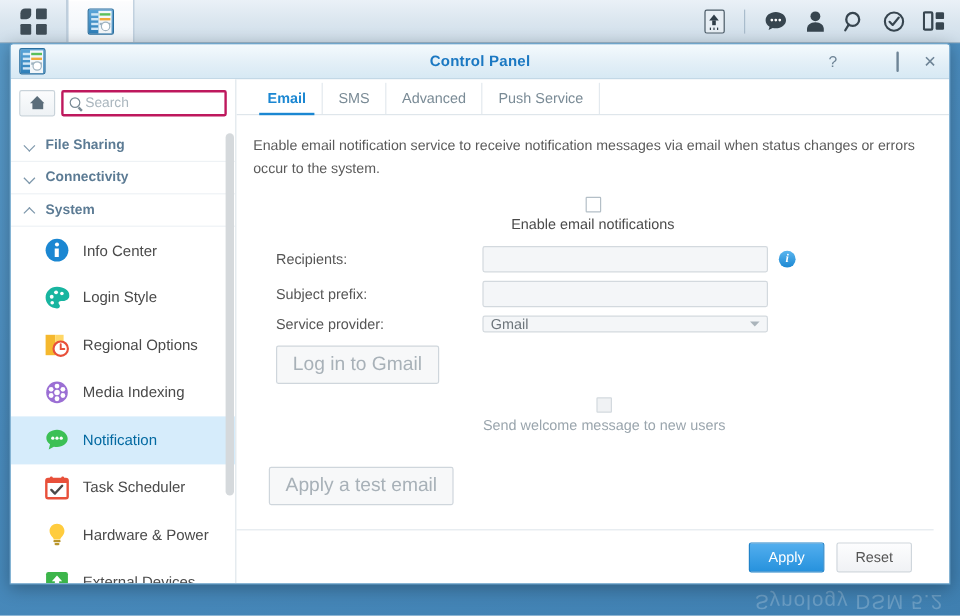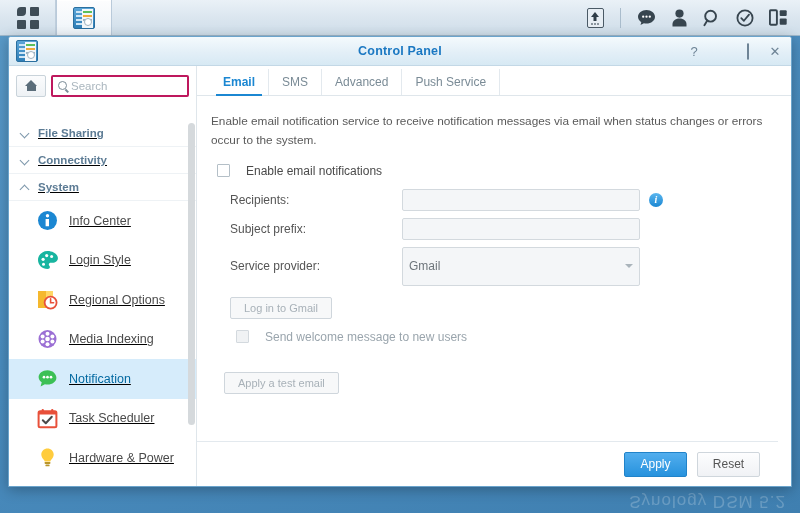--- a/index.html
+++ b/index.html
@@ -225,22 +225,21 @@
   #search-input {
     border: none; outline: none; width: 100%;
     font-size: 11.5px; color: #444;
     font-family: "Liberation Sans", sans-serif;
     background: transparent;
   }
   #search-input::placeholder { color: #aab6be; }
 
   #sidebar-scroll {
     flex: 1; overflow: hidden; position: relative;
-    margin-top: 20px;
-    text-decoration: underline;
+    margin-top: 8px;
   }
   .side-group {
     height: 27px;
     display: flex; align-items: center; gap: 8px;
     padding-left: 12px;
     border-bottom: 1px solid #eef2f5;
     cursor: pointer;
   }
   .side-group .label {
     font-size: 11.5px; font-weight: bold; color: #5c7b94;
@@ -300,21 +299,21 @@
     background: #1b87d2;
   }
 
   #panel { flex: 1; padding: 16px 20px 0 14px; min-height: 0; position: relative; }
   #intro {
     font-size: 11.8px; color: #5a5a5a; line-height: 1.65;
     max-width: 552px;
     margin-bottom: 13px;
   }
 
-  .check-row { display: flex; align-items: center; gap: 16px; margin-bottom: 11px; padding-left: 6px; }
+  .check-row { display: flex; align-items: center; gap: 3px; margin-bottom: 11px; padding-left: 6px; flex-direction: column; }
   .chkbox {
     width: 13px; height: 13px;
     border: 1px solid #b4bfc7; background: #fff; border-radius: 1px;
     flex: 0 0 auto; cursor: pointer;
   }
   .chkbox.disabled { background: #f0f2f4; border-color: #d3d9de; }
   .check-row .label { font-size: 12px; color: #4a4a4a; }
   .check-row .label.muted { color: #9aa5ad; }
 
   .field-row {
@@ -337,41 +336,41 @@
   }
   .info-ico {
     width: 14px; height: 14px; border-radius: 50%;
     background: linear-gradient(to bottom,#5ab6ef,#1b87d2);
     color: #fff; font-size: 10px; font-weight: bold; font-style: italic;
     display: flex; align-items: center; justify-content: center;
     margin-left: 9px; cursor: pointer;
     font-family: "Liberation Serif", serif;
   }
   .select-wrap {
-    width: 238px; height: 39px;
+    width: 238px; height: 14px;
     border: 1px solid #d3d9de; border-radius: 2px;
     background: #f4f6f8;
     display: flex; align-items: center;
     padding: 0 6px;
     font-size: 12px; color: #6d757b;
     cursor: pointer;
   }
   .select-wrap .caret {
     margin-left: auto;
     width: 0; height: 0;
     border-left: 4px solid transparent;
     border-right: 4px solid transparent;
     border-top: 4px solid #aab4bb;
   }
 
   .btn {
-    height: 22px;
+    height: 32px;
     border: 1px solid #cfd6dc; border-radius: 2px;
     background: linear-gradient(to bottom,#fdfdfe,#f2f4f6);
-    font-size: 11px; color: #555;
+    font-size: 16px; color: #555;
     padding: 0 13px;
     cursor: pointer;
     font-family: "Liberation Sans", sans-serif;
   }
   .btn.disabled { color: #a8b1b8; background: #f7f8f9; }
   #login-gmail-button { margin: 4px 0 0 19px; }
   #send-test-button { margin: 17px 0 0 13px; }
 
   #footer {
     border-top: 1px solid #e3e9ee;

